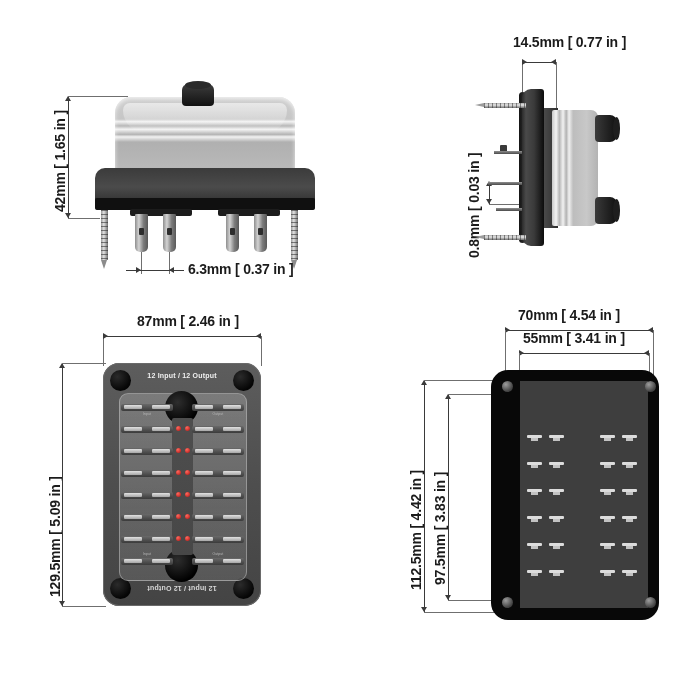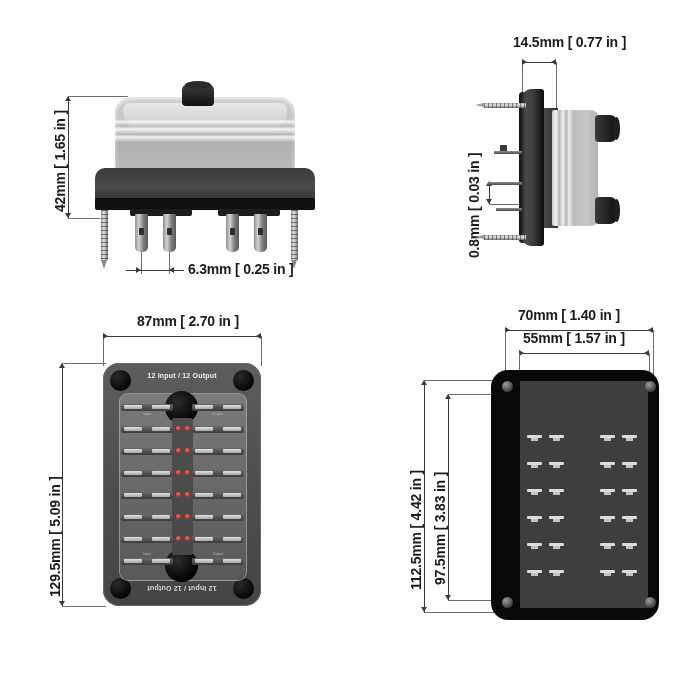--- a/index.html
+++ b/index.html
@@ -395,21 +395,21 @@
     </div>
     <div class="sf-screw abs" style="left:291px; top:210px;">
       <div class="sf-screw-thread"></div>
     </div>
 
     <div class="ln v" style="left:141px; top:252px; height:22px;"></div>
     <div class="ln v" style="left:169px; top:252px; height:22px;"></div>
     <div class="ln h dark" style="left:126px; top:270px; width:58px;"></div>
     <div class="arrow right" style="left:136px; top:267px;"></div>
     <div class="arrow left" style="left:169px; top:267px;"></div>
-    <div class="dim-text" style="left:188px; top:261px; font-size:14px;">6.3mm [ 0.25 in ]</div>
+    <div class="dim-text" style="left:188px; top:261px; font-size:14px;">6.3mm [ 0.37 in ]</div>
   </div>
 
   <div class="abs" style="left:0; top:0; width:700px; height:300px;">
 
     <div class="dim-text" style="left:513px; top:34px; font-size:14px;">14.5mm [ 0.77 in ]</div>
     <div class="ln v" style="left:522px; top:62px; height:30px;"></div>
     <div class="ln v" style="left:556px; top:62px; height:48px;"></div>
     <div class="ln h dark" style="left:522px; top:62px; width:34px;"></div>
     <div class="arrow right" style="left:522px; top:59px;"></div>
     <div class="arrow left" style="left:551px; top:59px;"></div>
@@ -437,21 +437,21 @@
     </div>
 
     <div class="sp-chip abs" style="left:500px; top:145px;"></div>
     <div class="sp-tabpin abs" style="left:494px; top:151px; width:28px;"></div>
     <div class="sp-tabpin abs" style="left:488px; top:182px; width:34px;"></div>
     <div class="sp-tabpin abs" style="left:496px; top:208px; width:26px;"></div>
   </div>
 
   <div class="abs" style="left:0; top:300px; width:350px; height:400px;">
 
-    <div class="dim-text" style="left:137px; top:13px; font-size:14px;">87mm [ 2.70 in ]</div>
+    <div class="dim-text" style="left:137px; top:13px; font-size:14px;">87mm [ 2.46 in ]</div>
     <div class="ln v" style="left:103px; top:36px; height:30px;"></div>
     <div class="ln v" style="left:261px; top:36px; height:30px;"></div>
     <div class="ln h dark" style="left:103px; top:36px; width:158px;"></div>
     <div class="arrow right" style="left:103px; top:33px;"></div>
     <div class="arrow left" style="left:256px; top:33px;"></div>
 
     <div class="dim-text vert" style="left:47px; top:297px; font-size:14px;">129.5mm [ 5.09 in ]</div>
     <div class="ln v dark" style="left:62px; top:63px; height:243px;"></div>
     <div class="arrow up" style="left:59px; top:63px;"></div>
     <div class="arrow down" style="left:59px; top:301px;"></div>
@@ -572,28 +572,28 @@
         <div class="fp-fuse-blade" style="left:3px;"></div>
         <div class="fp-fuse-blade" style="left:31px;"></div>
         <div class="fp-fuse-label" style="top:-5px;">Output</div>
       </div>
 
     </div>
   </div>
 
   <div class="abs" style="left:0; top:300px; width:700px; height:400px;">
 
-    <div class="dim-text" style="left:518px; top:7px; font-size:14px;">70mm [ 1.40 in ]</div>
+    <div class="dim-text" style="left:518px; top:7px; font-size:14px;">70mm [ 4.54 in ]</div>
     <div class="ln h dark" style="left:505px; top:30px; width:148px;"></div>
     <div class="arrow right" style="left:505px; top:27px;"></div>
     <div class="arrow left" style="left:648px; top:27px;"></div>
     <div class="ln v" style="left:505px; top:30px; height:50px;"></div>
     <div class="ln v" style="left:653px; top:30px; height:50px;"></div>
 
-    <div class="dim-text" style="left:523px; top:30px; font-size:14px;">55mm [ 1.57 in ]</div>
+    <div class="dim-text" style="left:523px; top:30px; font-size:14px;">55mm [ 3.41 in ]</div>
     <div class="ln h dark" style="left:519px; top:53px; width:130px;"></div>
     <div class="arrow right" style="left:519px; top:50px;"></div>
     <div class="arrow left" style="left:644px; top:50px;"></div>
     <div class="ln v" style="left:519px; top:53px; height:28px;"></div>
     <div class="ln v" style="left:649px; top:53px; height:28px;"></div>
 
     <div class="dim-text vert" style="left:408px; top:290px; font-size:14px;">112.5mm [ 4.42 in ]</div>
     <div class="ln v dark" style="left:424px; top:80px; height:232px;"></div>
     <div class="arrow up" style="left:421px; top:80px;"></div>
     <div class="arrow down" style="left:421px; top:307px;"></div>

